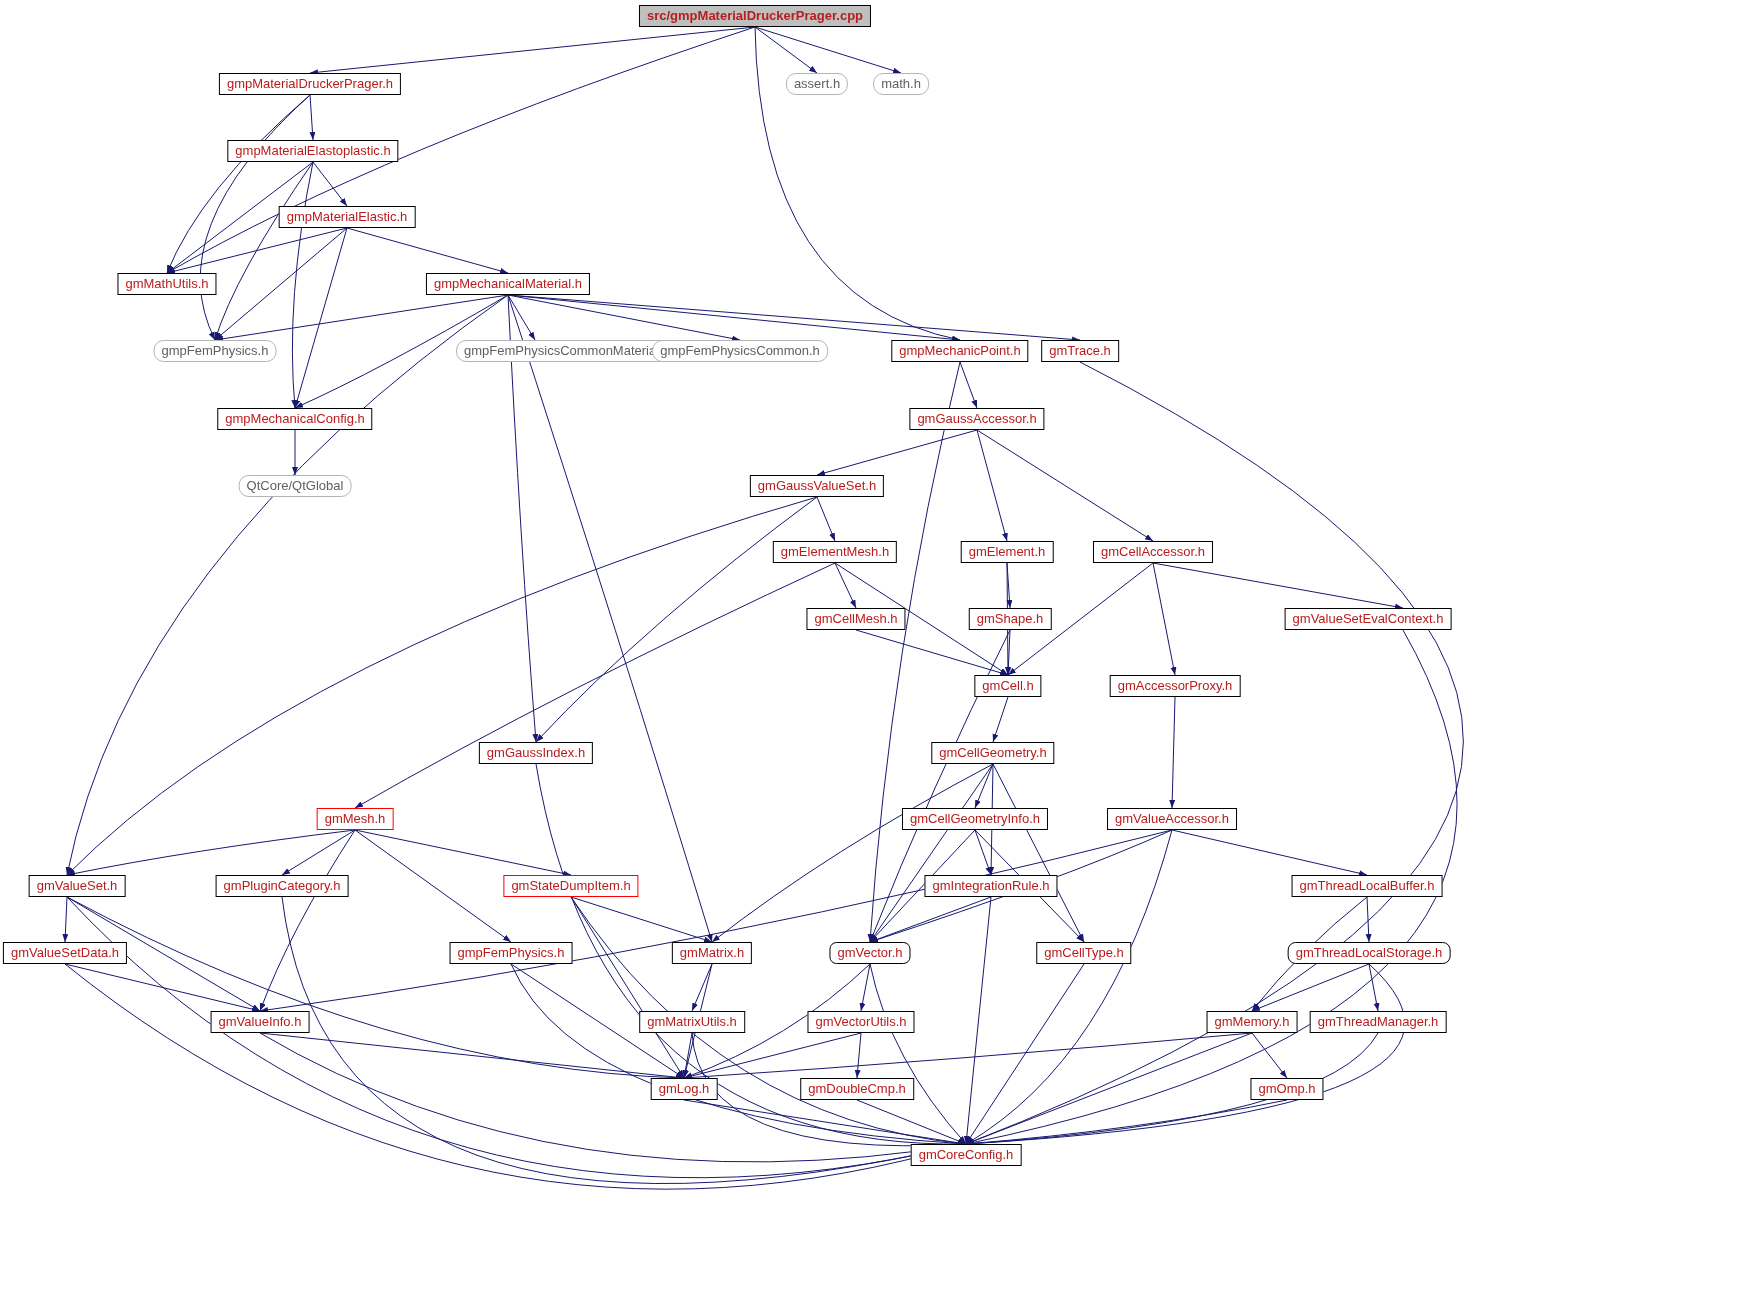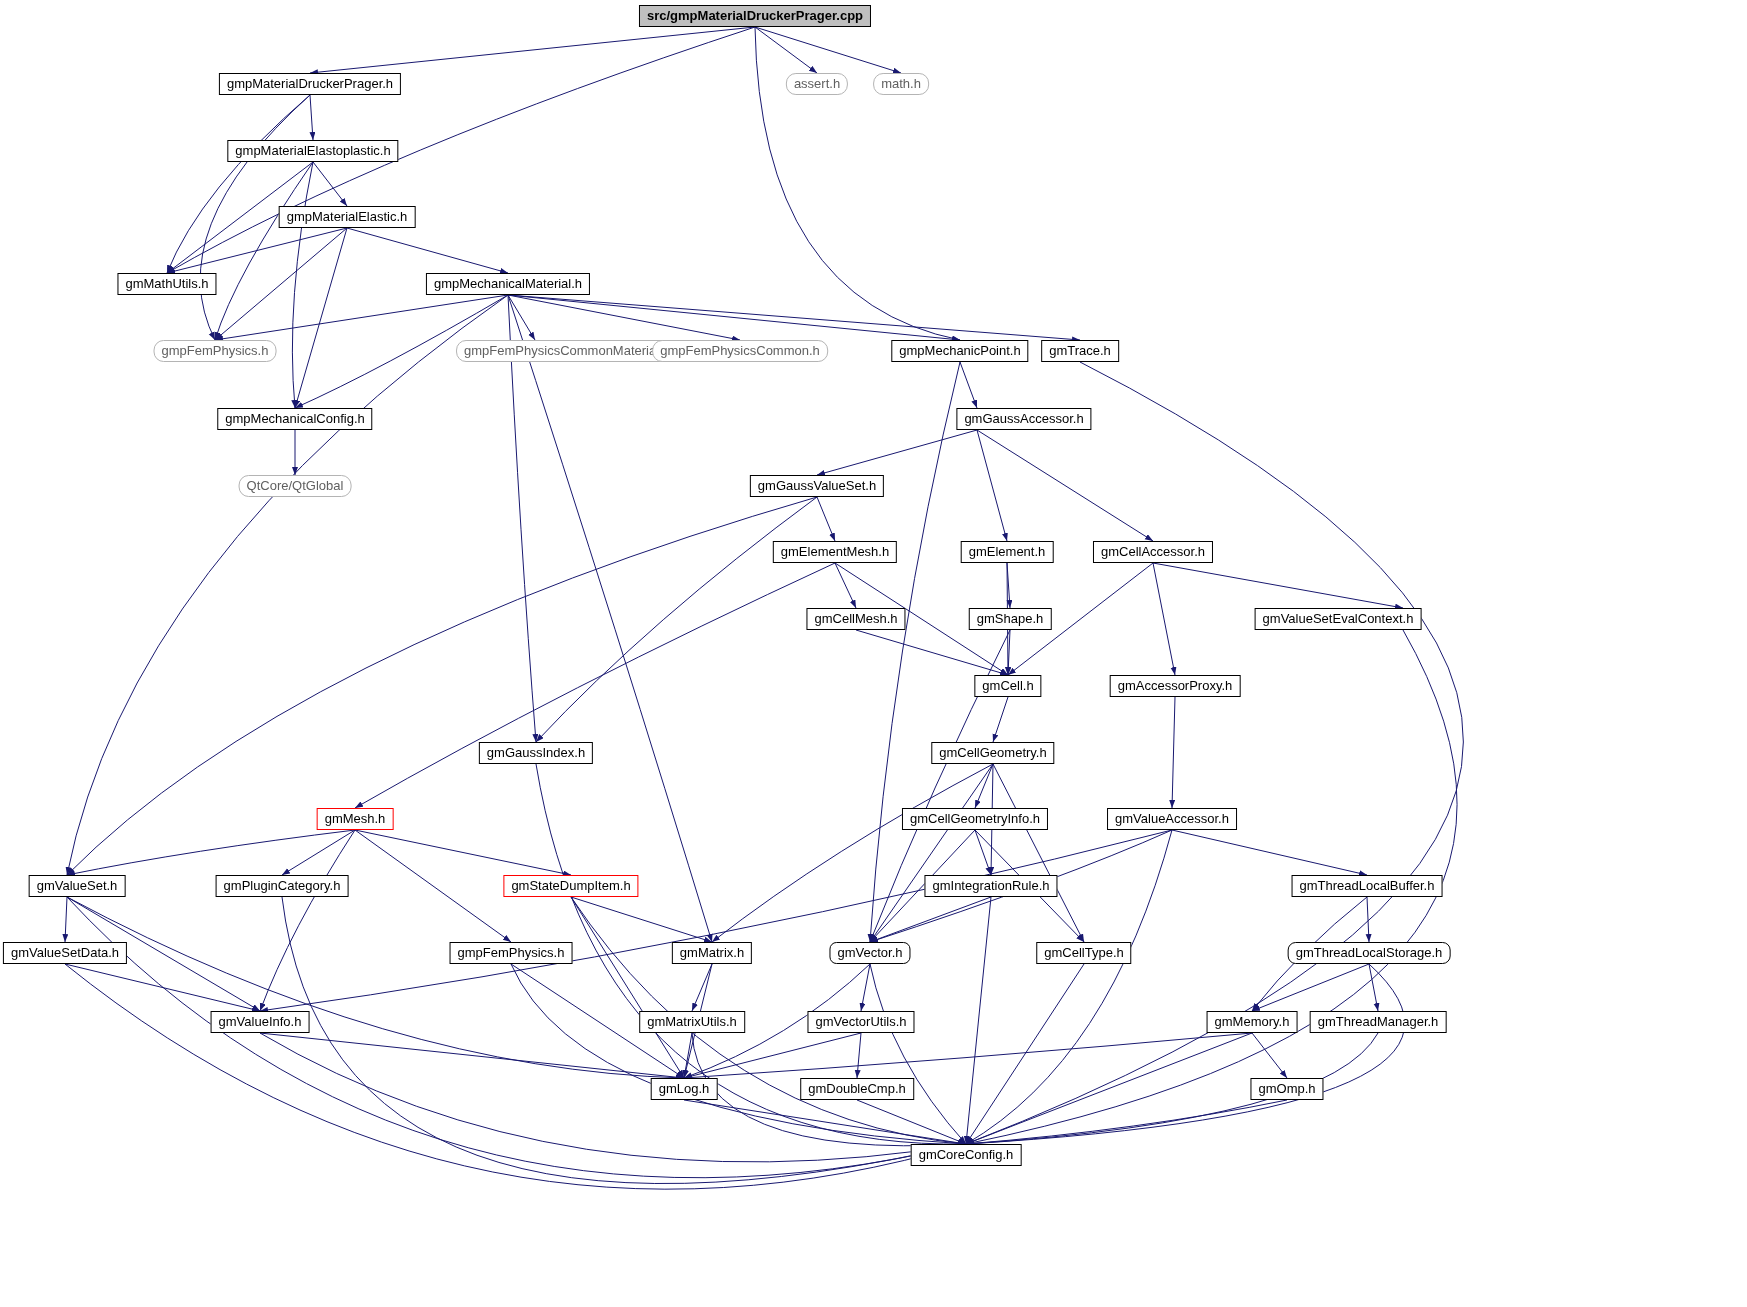--- a/index.html
+++ b/index.html
@@ -1,21 +1,21 @@
 <!DOCTYPE html>
 <html><head>
 <meta charset="utf-8">
 <style>
   html,body{margin:0;padding:0;background:#ffffff;}
   #canvas{position:relative;width:1747px;height:1307px;font-family:"Liberation Sans",sans-serif;overflow:hidden;}
   #edges{position:absolute;left:0;top:0;}
   .node{
     position:absolute;transform:translateX(-50%);box-sizing:border-box;
     height:22px;line-height:20px;padding:0 7px;border:1px solid #000;
-    background:#fff;font-size:13px;color:#000000;white-space:nowrap;text-align:center;
+    background:#fff;font-size:13px;color:#b91c1c;white-space:nowrap;text-align:center;
     z-index:2;cursor:pointer;
   }
   .node.root{background:#bfbfbf;font-weight:bold;cursor:default;}
   .node.gray{border-color:#b4b4b4;color:#606060;cursor:default;border-radius:10px;}
   .node.red{border-color:#ff0000;}
   .edge{fill:none;stroke:#191970;stroke-width:1;}
 </style>
 </head>
 <body>
 
@@ -140,28 +140,28 @@
     <div class="node default" style="left: 347px; top: 206px;">gmpMaterialElastic.h</div>
     <div class="node default" style="left: 167px; top: 273px;">gmMathUtils.h</div>
     <div class="node default" style="left: 508px; top: 273px;">gmpMechanicalMaterial.h</div>
     <div class="node gray" style="left: 215px; top: 340px;">gmpFemPhysics.h</div>
     <div class="node gray" style="left: 535px; top: 340px; margin-left: 32px;">gmpFemPhysicsCommonMaterial.h</div>
     <div class="node gray" style="left: 740px; top: 340px;">gmpFemPhysicsCommon.h</div>
     <div class="node default" style="left: 960px; top: 340px;">gmpMechanicPoint.h</div>
     <div class="node default" style="left: 1080px; top: 340px;">gmTrace.h</div>
     <div class="node default" style="left: 295px; top: 408px;">gmpMechanicalConfig.h</div>
     <div class="node gray" style="left: 295px; top: 475px;">QtCore/QtGlobal</div>
-    <div class="node default" style="left: 1024px; top: 408px;">gmGaussAccessor.h</div>
+    <div class="node default" style="left: 977px; top: 408px;">gmGaussAccessor.h</div>
     <div class="node default" style="left: 817px; top: 475px;">gmGaussValueSet.h</div>
     <div class="node default" style="left: 835px; top: 541px;">gmElementMesh.h</div>
     <div class="node default" style="left: 1007px; top: 541px;">gmElement.h</div>
     <div class="node default" style="left: 1153px; top: 541px;">gmCellAccessor.h</div>
     <div class="node default" style="left: 856px; top: 608px;">gmCellMesh.h</div>
     <div class="node default" style="left: 1010px; top: 608px;">gmShape.h</div>
-    <div class="node default" style="left: 1338px; top: 608px; text-align: center;">gmValueSetEvalContext.h</div>
+    <div class="node default" style="left: 1368px; top: 608px; text-align: center;">gmValueSetEvalContext.h</div>
     <div class="node default" style="left: 1008px; top: 675px;">gmCell.h</div>
     <div class="node default" style="left: 1175px; top: 675px;">gmAccessorProxy.h</div>
     <div class="node default" style="left: 993px; top: 742px;">gmCellGeometry.h</div>
     <div class="node default" style="left: 536px; top: 742px;">gmGaussIndex.h</div>
     <div class="node red" style="left: 355px; top: 808px;">gmMesh.h</div>
     <div class="node default" style="left: 975px; top: 808px;">gmCellGeometryInfo.h</div>
     <div class="node default" style="left: 1172px; top: 808px;">gmValueAccessor.h</div>
     <div class="node default" style="left: 77px; top: 875px;">gmValueSet.h</div>
     <div class="node default" style="left: 282px; top: 875px;">gmPluginCategory.h</div>
     <div class="node red" style="left: 571px; top: 875px;">gmStateDumpItem.h</div>

